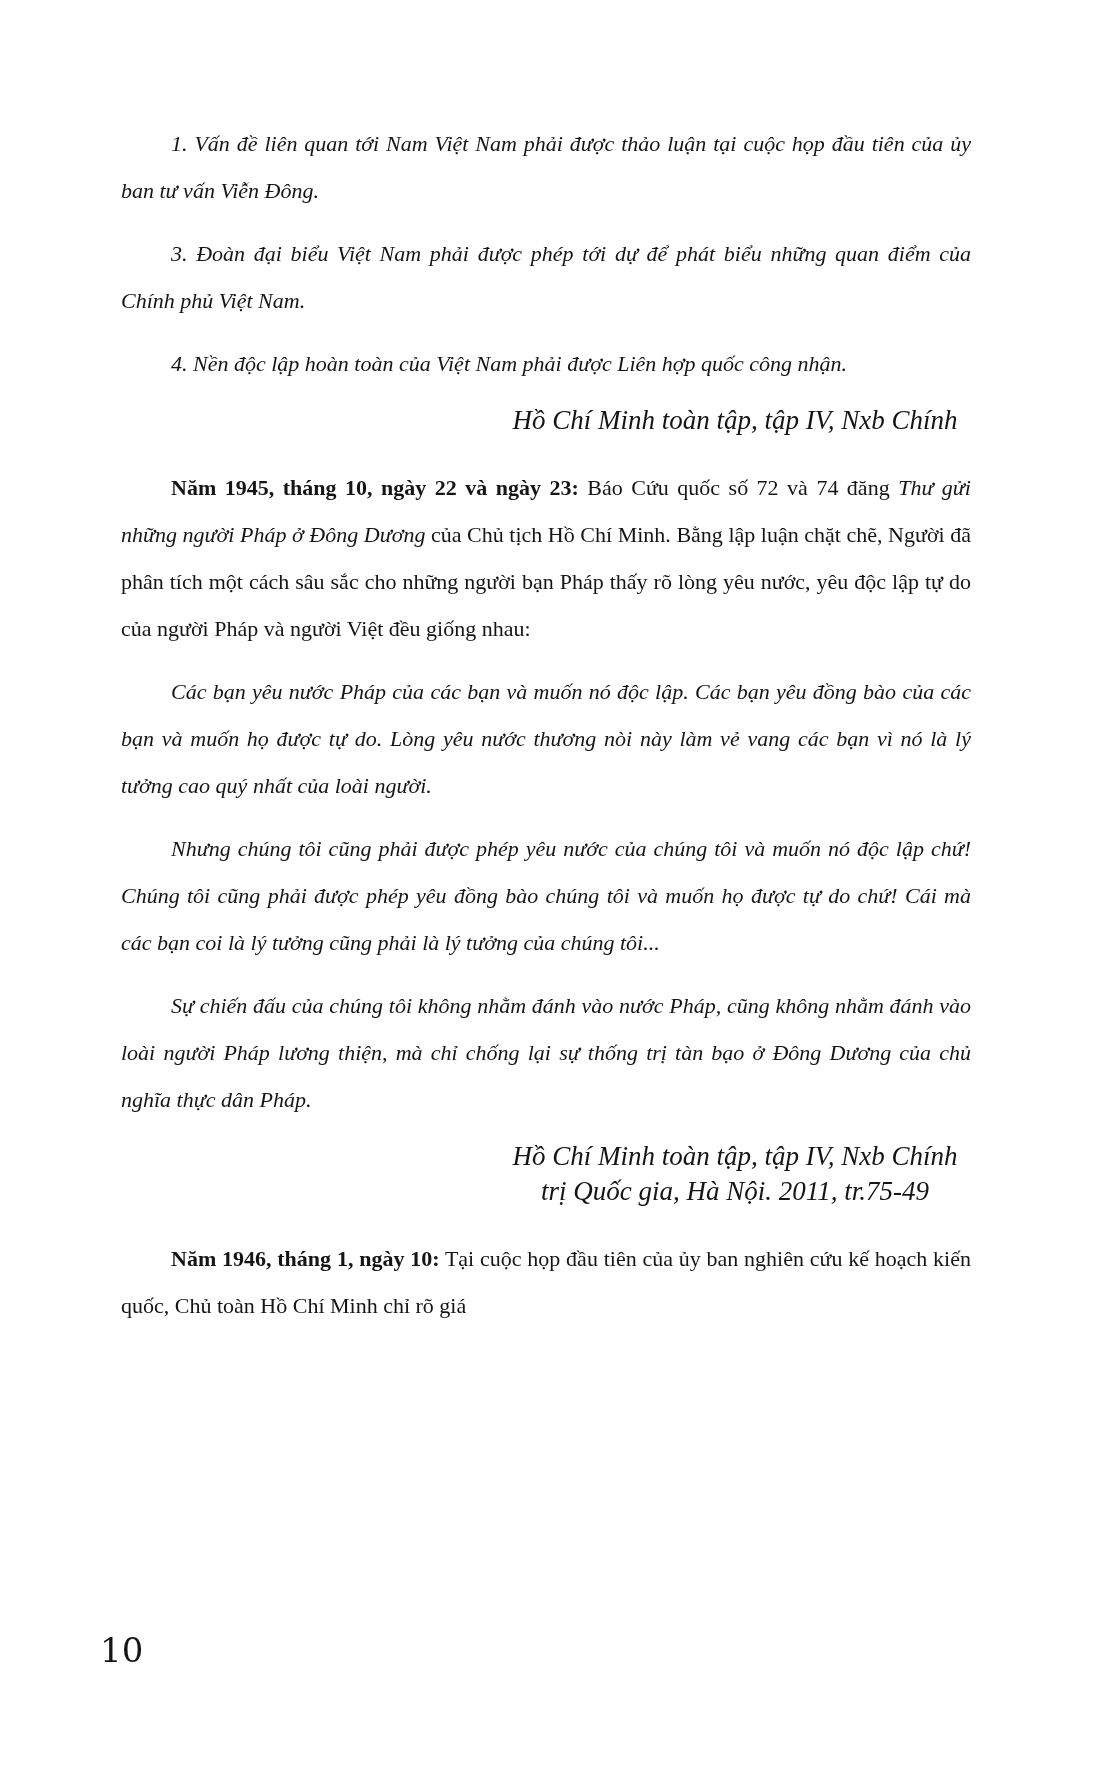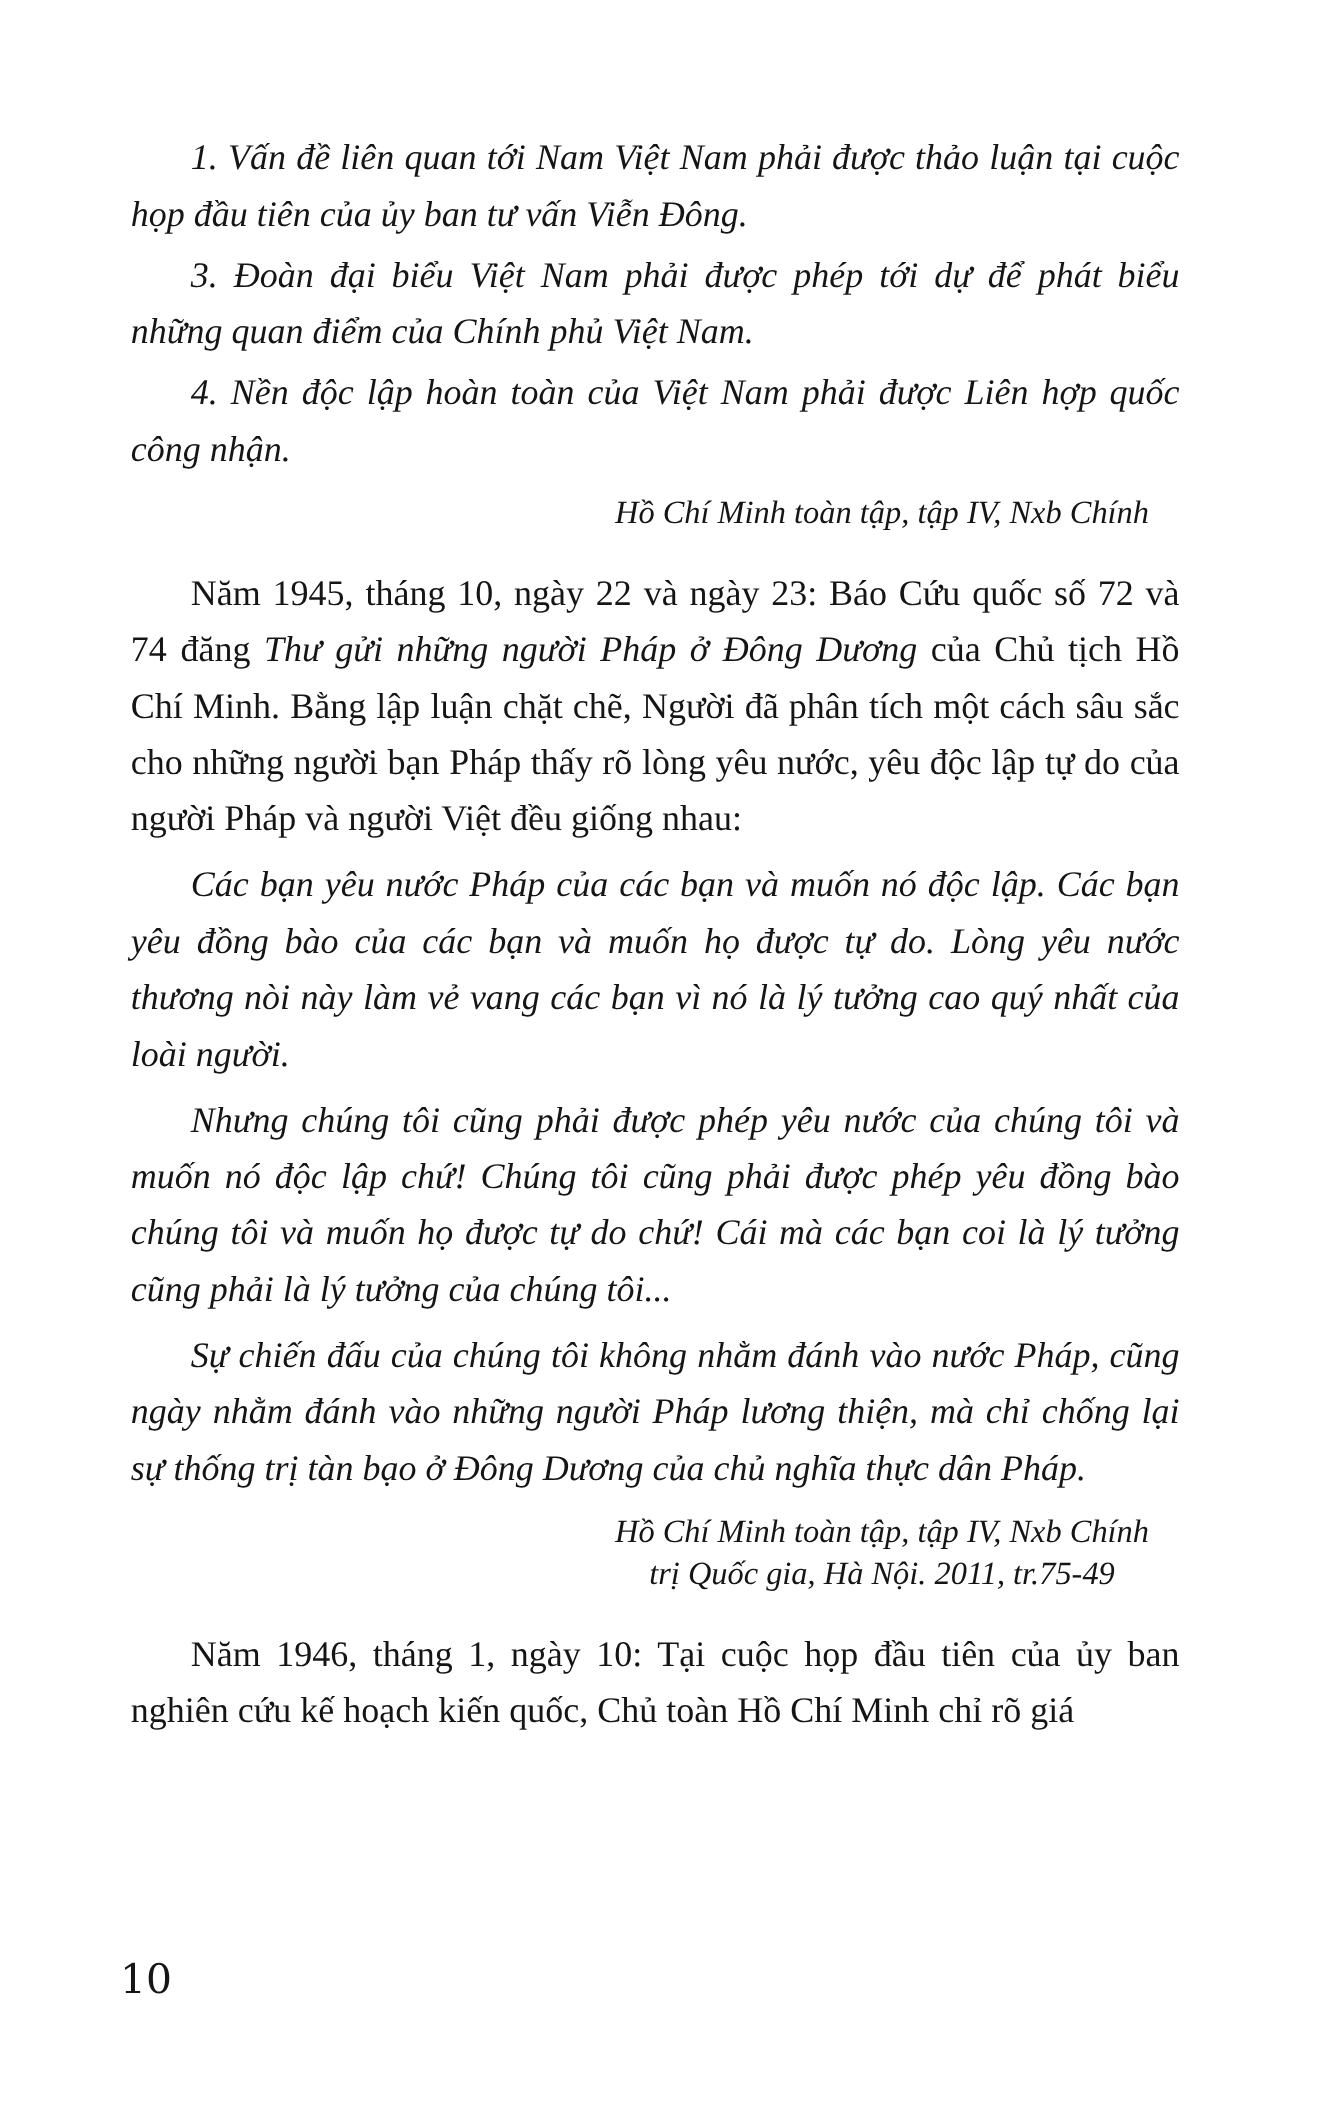--- a/index.html
+++ b/index.html
@@ -15,22 +15,22 @@
     font-family: "Liberation Serif", "DejaVu Serif", serif;
     overflow: hidden;
   }
   .page {
     position: absolute;
     left: 105px;
     top: 104px;
     width: 882px;
   }
   p {
-    margin: 4px;
-    font-size: 30px;
+    margin: 16px;
+    font-size: 22px;
     line-height: 47px;
     text-align: justify;
     text-indent: 50px;
   }
   .quote-item {
     font-style: italic;
   }
   .quote-par {
     font-style: italic;
     margin-top: 8px;
@@ -40,21 +40,21 @@
     font-size: 27px;
     line-height: 35px;
     text-align: center;
     text-indent: 0;
     margin: 12px 12px 0 390px;
   }
   .entry {
     margin-top: 26px;
   }
   .entry .lead {
-    font-weight: normal;
+    font-weight: bold;
   }
   .work-title {
     font-style: italic;
   }
   .page-number {
     position: absolute;
     left: 100px;
     top: 1630px;
     font-size: 34px;
     font-weight: normal;
@@ -78,21 +78,21 @@
   </p>
 
   <p class="entry">
     <span class="lead">Năm 1945, tháng 10, ngày 22 và ngày 23:</span><span> Báo Cứu quốc số 72 và 74 đăng </span><span class="work-title">Thư gửi những người Pháp ở Đông Dương</span><span> của Chủ tịch Hồ Chí Minh. Bằng lập luận chặt chẽ, Người đã phân tích một cách sâu sắc cho những người bạn Pháp thấy rõ lòng yêu nước, yêu độc lập tự do của người Pháp và người Việt đều giống nhau:</span>
   </p>
 
   <p class="quote-par">Các bạn yêu nước Pháp của các bạn và muốn nó độc lập. Các bạn yêu đồng bào của các bạn và muốn họ được tự do. Lòng yêu nước thương nòi này làm vẻ vang các bạn vì nó là lý tưởng cao quý nhất của loài người.</p>
 
   <p class="quote-par">Nhưng chúng tôi cũng phải được phép yêu nước của chúng tôi và muốn nó độc lập chứ! Chúng tôi cũng phải được phép yêu đồng bào chúng tôi và muốn họ được tự do chứ! Cái mà các bạn coi là lý tưởng cũng phải là lý tưởng của chúng tôi...</p>
 
-  <p class="quote-par">Sự chiến đấu của chúng tôi không nhằm đánh vào nước Pháp, cũng ngày nhằm đánh vào những người Pháp lương thiện, mà chỉ chống lại sự thống trị tàn bạo ở Đông Dương của chủ nghĩa thực dân Pháp.</p>
+  <p class="quote-par">Sự chiến đấu của chúng tôi không nhằm đánh vào nước Pháp, cũng không nhằm đánh vào loài người Pháp lương thiện, mà chỉ chống lại sự thống trị tàn bạo ở Đông Dương của chủ nghĩa thực dân Pháp.</p>
 
   <p class="citation">
     <span>Hồ Chí Minh toàn tập, tập IV, Nxb Chính</span><br>
     <span>trị Quốc gia, Hà Nội. 2011, tr.75-49</span>
   </p>
 
   <p class="entry">
     <span class="lead">Năm 1946, tháng 1, ngày 10:</span><span> Tại cuộc họp đầu tiên của ủy ban nghiên cứu kế hoạch kiến quốc, Chủ toàn Hồ Chí Minh chỉ rõ giá</span>
   </p>
 

